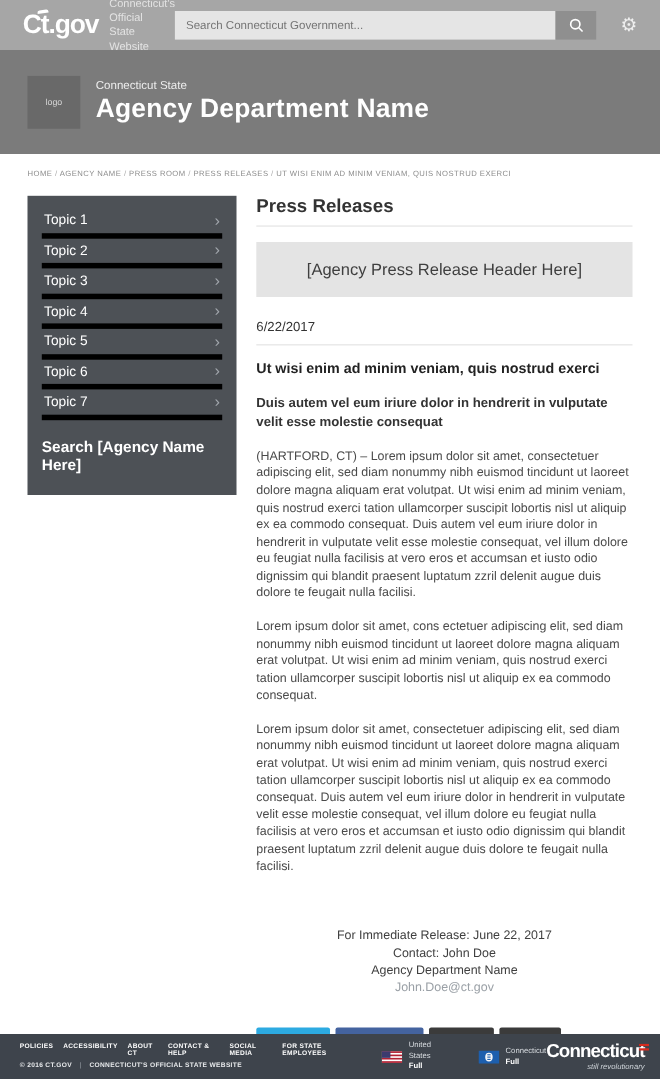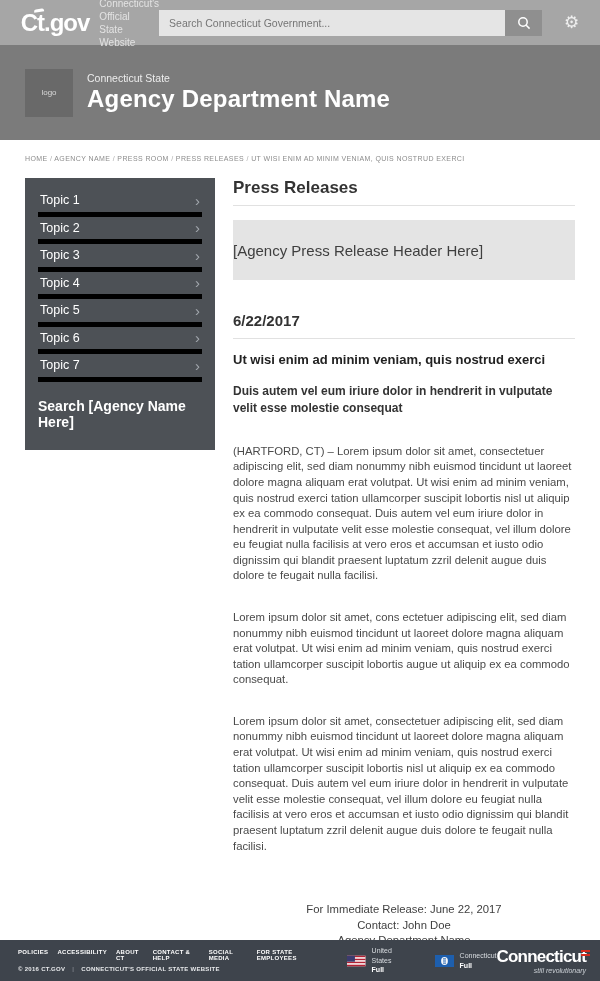--- a/index.html
+++ b/index.html
@@ -38,26 +38,26 @@
   .topic .chev { color:#a2a7ad; font-size:15px; line-height:1; }
   .sidebar-search { margin:16px 13px 0 13px; }
   .sidebar-search-label { color:#fff; font-size:14px; font-weight:bold; margin-bottom:6px; }
   .sidebar-search-row { display:flex; height:25px; }
   .sidebar-search-row input { flex:1; min-width:0; border:none; background:#fff; font-size:10px; color:#999; padding:0 8px; outline:none; font-family:inherit; }
   .sidebar-search-btn { width:30px; background:#e6e6e6; border:none; border-left:1px solid #cfcfcf; display:flex; align-items:center; justify-content:center; cursor:pointer; }
 
   
   .main { flex:1; margin-left:18px; color:#4a4a4a; }
   .page-title { font-size:17px; font-weight:600; color:#333; padding-bottom:7px; border-bottom:1px solid #e1e1e1; }
-  .pr-header-box { margin-top:14px; background:#e4e4e4; height:60px; display:flex; align-items:center; justify-content:flex-start; font-size:15px; color:#3f3f3f; }
-  .pr-date { margin-top:32px; font-size:15px; font-weight:bold; color:#333; }
+  .pr-header-box { margin-top:14px; background:#e4e4e4; height:50px; display:flex; align-items:center; justify-content:center; font-size:15px; color:#3f3f3f; }
+  .pr-date { margin-top:20px; font-size:12px; font-weight:normal; color:#333; }
   .pr-divider { margin-top:9px; border:none; border-top:1px solid #e1e1e1; }
   .pr-title { margin-top:13px; font-size:13px; font-weight:bold; color:#222; }
   .pr-subtitle { margin-top:16px; font-size:12px; font-weight:bold; color:#333; line-height:1.45; }
-  .pr-body p { margin-top:26px; font-size:11.3px; line-height:1.38; color:#4a4a4a; }
+  .pr-body p { margin-top:15px; font-size:11.3px; line-height:1.38; color:#4a4a4a; }
   .release-info { margin-top:48px; font-size:11.3px; line-height:1.38; color:#3f3f3f;text-align:center; }
   .release-info .email-link { color:#9aa0a6; cursor:pointer; }
 
   
   .share-row { margin-top:28px; display:flex; gap:5px; }
   .share-btn { height:22px; border:none; border-radius:2px; color:#fff; font-size:10px; font-weight:bold; font-family:inherit; display:flex; align-items:center; gap:5px; padding:0 9px; cursor:pointer; }
   .share-btn svg { display:block; }
   .btn-twitter { background:#2caae1; }
   .btn-facebook { background:#44639f; }
   .btn-dark { background:#3b3b3b; }
@@ -163,21 +163,21 @@
     </div>
 
     <div class="pr-date">6/22/2017</div>
     <hr class="pr-divider">
 
     <div class="pr-title">Ut wisi enim ad minim veniam, quis nostrud exerci</div>
     <div class="pr-subtitle">Duis autem vel eum iriure dolor in hendrerit in vulputate velit esse molestie consequat</div>
 
     <div class="pr-body">
       <p>(HARTFORD, CT) – Lorem ipsum dolor sit amet, consectetuer adipiscing elit, sed diam nonummy nibh euismod tincidunt ut laoreet dolore magna aliquam erat volutpat. Ut wisi enim ad minim veniam, quis nostrud exerci tation ullamcorper suscipit lobortis nisl ut aliquip ex ea commodo consequat. Duis autem vel eum iriure dolor in hendrerit in vulputate velit esse molestie consequat, vel illum dolore eu feugiat nulla facilisis at vero eros et accumsan et iusto odio dignissim qui blandit praesent luptatum zzril delenit augue duis dolore te feugait nulla facilisi.</p>
-      <p>Lorem ipsum dolor sit amet, cons ectetuer adipiscing elit, sed diam nonummy nibh euismod tincidunt ut laoreet dolore magna aliquam erat volutpat. Ut wisi enim ad minim veniam, quis nostrud exerci tation ullamcorper suscipit lobortis augue ut aliquip ex ea commodo consequat.</p>
+      <p>Lorem ipsum dolor sit amet, cons ectetuer adipiscing elit, sed diam nonummy nibh euismod tincidunt ut laoreet dolore magna aliquam erat volutpat. Ut wisi enim ad minim veniam, quis nostrud exerci tation ullamcorper suscipit lobortis nisl ut aliquip ex ea commodo consequat.</p>
       <p>Lorem ipsum dolor sit amet, consectetuer adipiscing elit, sed diam nonummy nibh euismod tincidunt ut laoreet dolore magna aliquam erat volutpat. Ut wisi enim ad minim veniam, quis nostrud exerci tation ullamcorper suscipit lobortis nisl ut aliquip ex ea commodo consequat. Duis autem vel eum iriure dolor in hendrerit in vulputate velit esse molestie consequat, vel illum dolore eu feugiat nulla facilisis at vero eros et accumsan et iusto odio dignissim qui blandit praesent luptatum zzril delenit augue duis dolore te feugait nulla facilisi.</p>
     </div>
 
     <div class="release-info">
       <div>For Immediate Release:  June 22, 2017</div>
       <div>Contact:  John Doe</div>
       <div>Agency Department Name</div>
       <div class="email-link">John.Doe@ct.gov</div>
     </div>
 

